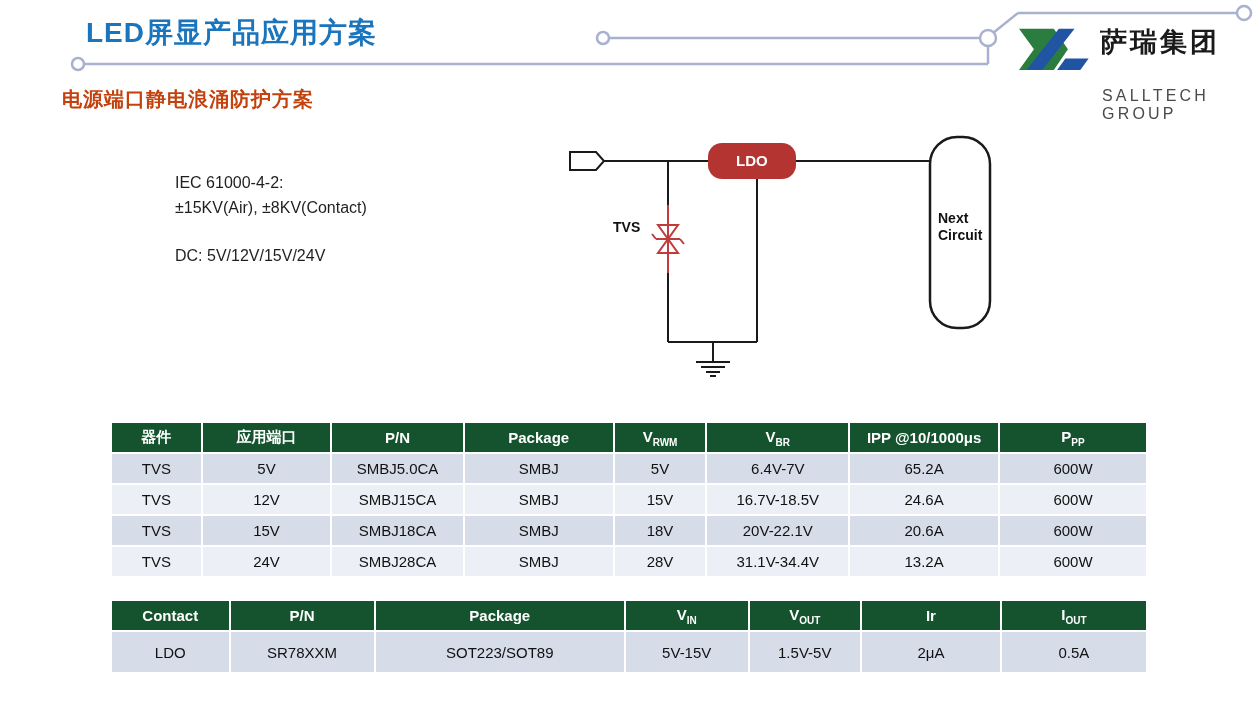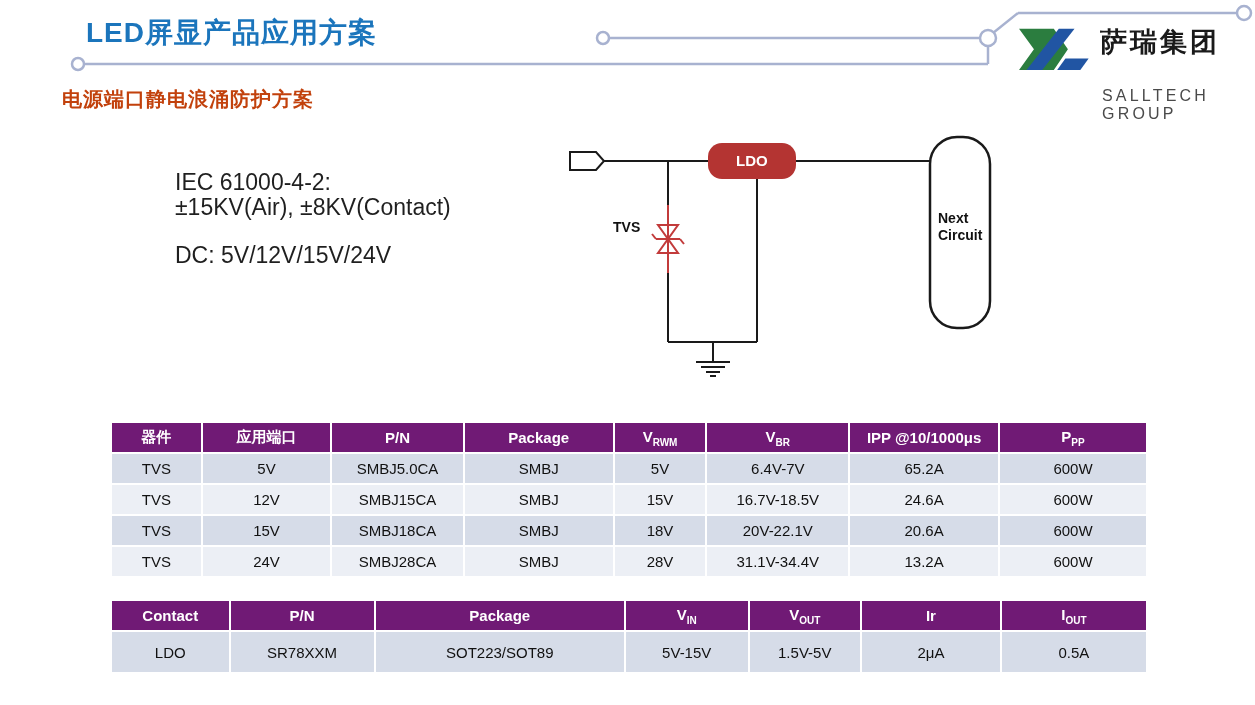--- a/index.html
+++ b/index.html
@@ -14,35 +14,35 @@
   .decor-line { stroke:#A8B2D0; stroke-width:2.5; fill:none; }
   .decor-node { stroke:#A8B2D0; stroke-width:2.5; fill:#ffffff; }
 
   
   #logo-box { left:1012px; top:20px; width:235px; height:62px; }
   #logo-mark { position:absolute; left:0; top:2px; width:82px; height:58px; }
   #logo-cn { position:absolute; left:88px; top:4px; font-size:27px; font-weight:bold; color:#1a1a1a; letter-spacing:3px; }
   #logo-en { position:absolute; left:90px; top:40px; font-size:16px; color:#4a4a4a; letter-spacing:3.2px;margin-top:27px; }
 
   
-  #specs { left:175px; top:170px; font-size:23px; color:#1f1f1f; line-height:25px; }
+  #specs { left:175px; top:170px; font-size:16px; color:#1f1f1f; line-height:25px; }
   .spec-group { margin-bottom:23px; }
 
   
   #circuit-svg { left:555px; top:120px; width:460px; height:268px; }
   .wire { stroke:#1a1a1a; stroke-width:2; fill:none; }
   .wire-red { stroke:#C23B3B; stroke-width:2; fill:none; }
   .tvs-shape { stroke:#C23B3B; stroke-width:2; fill:none; }
   .circ-label { font-family:"Liberation Sans",sans-serif; font-weight:bold; fill:#111; font-size:14px; }
 
   
   .data-table { position:absolute; left:110px; width:1038px; border-collapse:separate; border-spacing:2.5px; table-layout:fixed; }
   #tvs-table { top:421px; }
   #ldo-table { top:599px; }
-  .data-table th { background:#701a75; color:#ffffff; font-weight:bold; font-size:15px;
+  .data-table th { background:#14532d; color:#ffffff; font-weight:bold; font-size:15px;
                    height:29px; text-align:center; vertical-align:middle; }
   .data-table td { font-size:15px; color:#111; height:29px; text-align:center; vertical-align:middle; }
   #ldo-table td { height:40px; }
   .data-table sub { font-size:10px; font-weight:bold; }
   #tvs-table tbody tr:nth-child(odd) td  { background:#D6DCE8; }
   #tvs-table tbody tr:nth-child(even) td { background:#ECEFF5; }
   #ldo-table tbody td { background:#D6DCE8; }
 </style>
 </head>
 <body>

